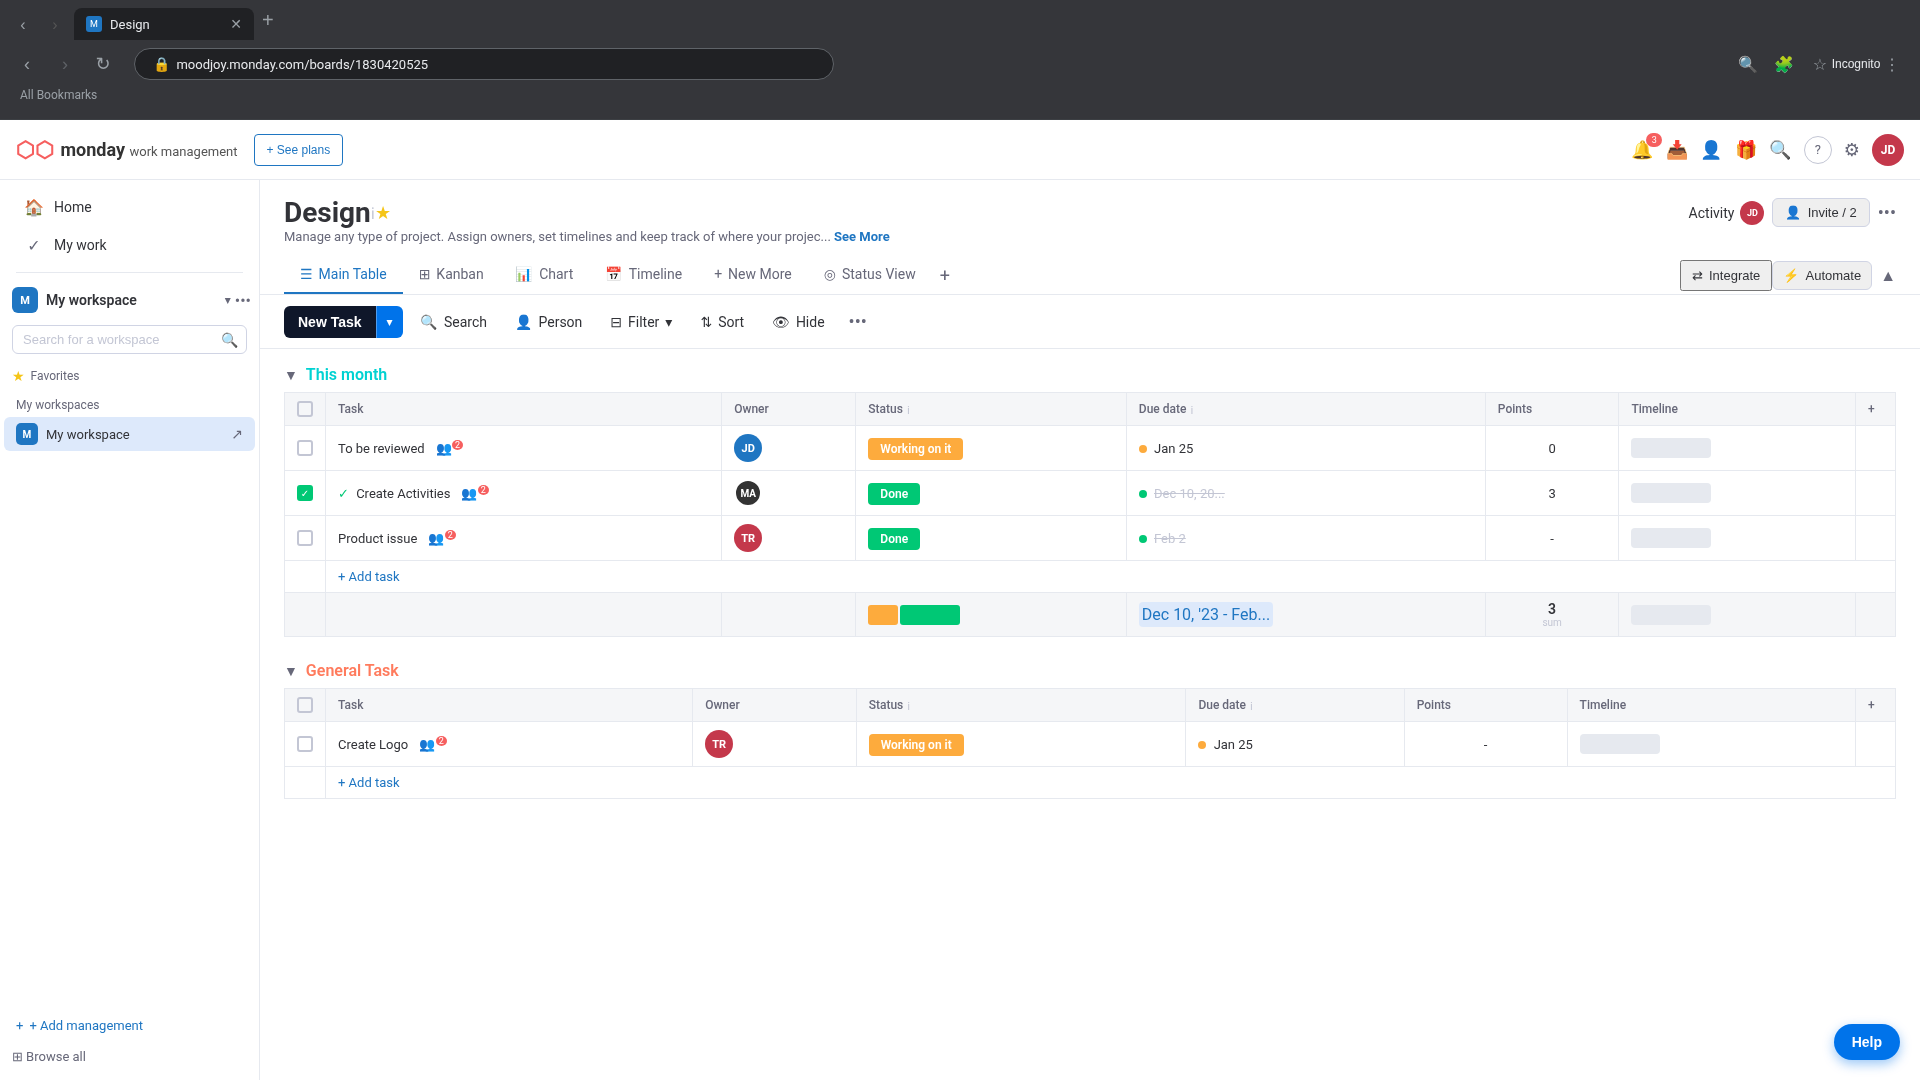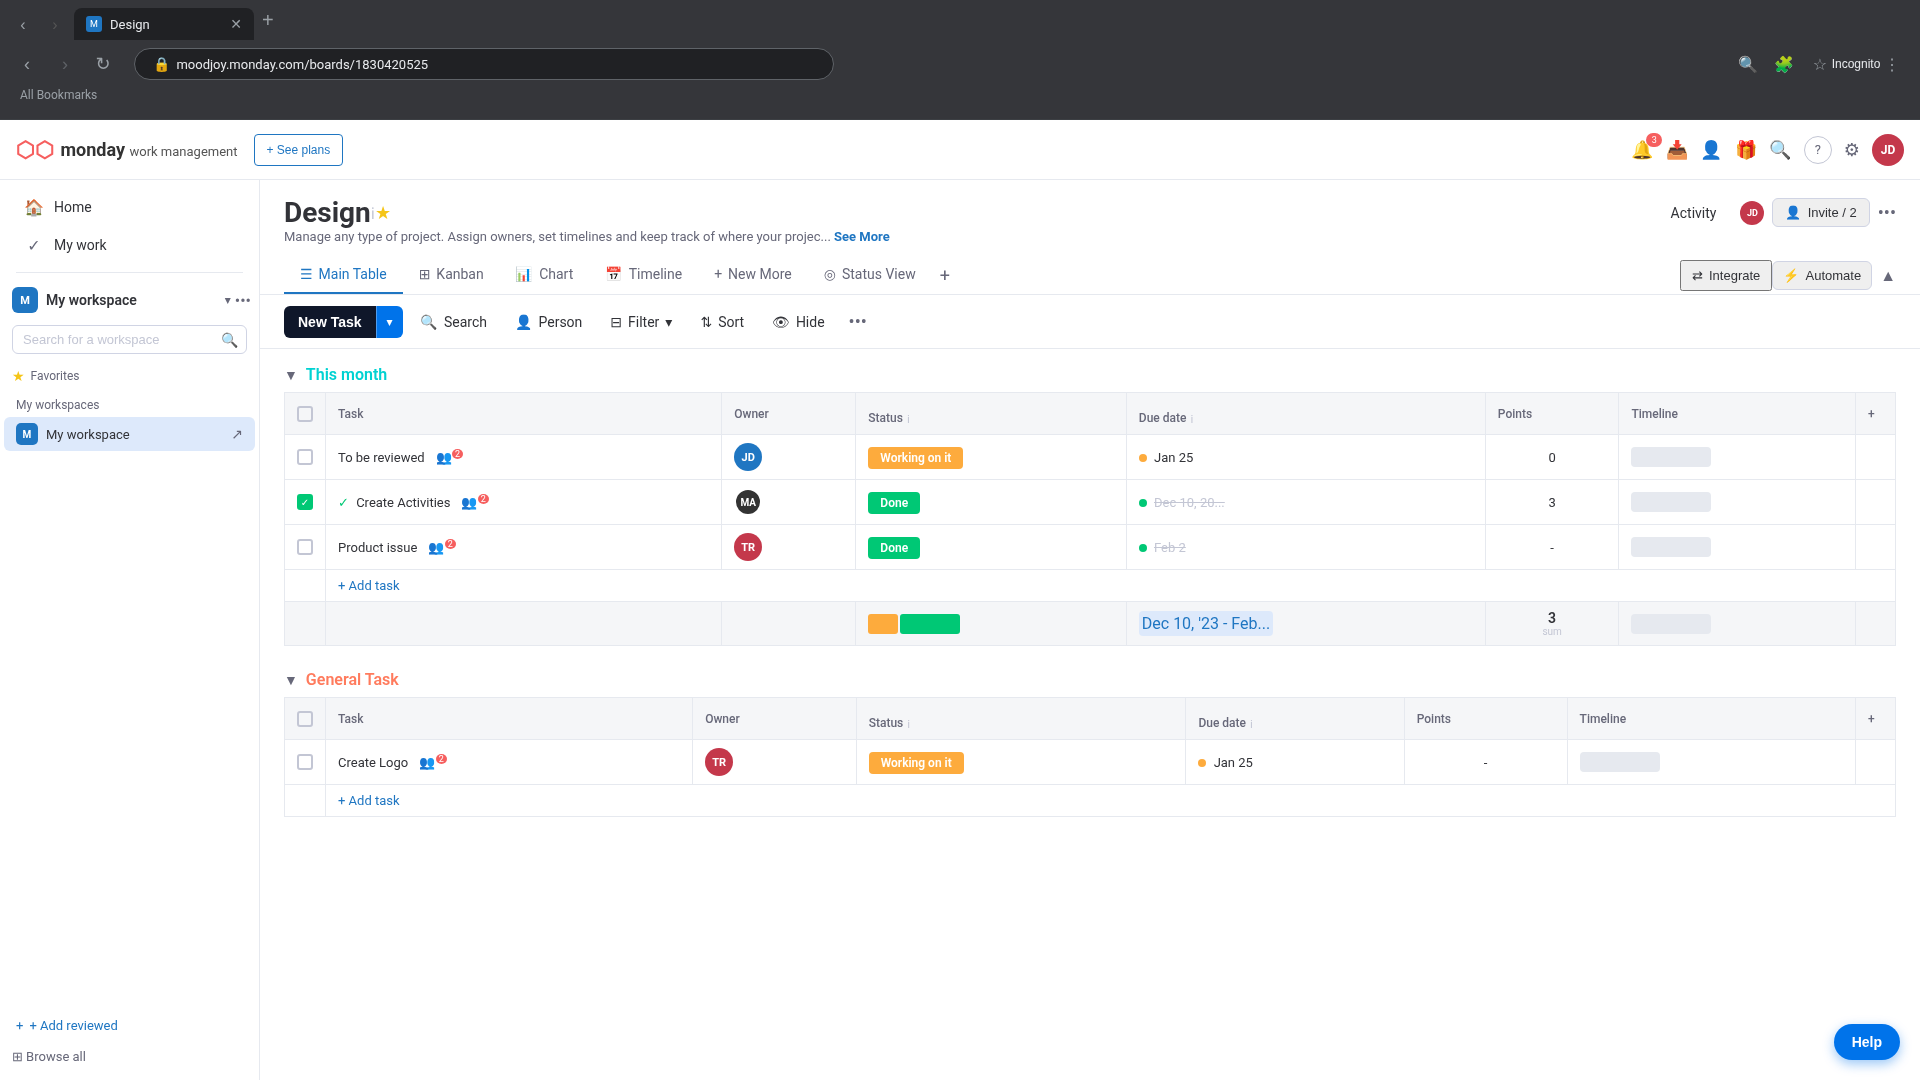--- a/index.html
+++ b/index.html
@@ -60,21 +60,21 @@
 
     
     .board-area { flex: 1; display: flex; flex-direction: column; overflow: hidden; background: #fff; }
     .board-header { padding: 16px 24px 0; border-bottom: 1px solid #e6e9ef; }
     .board-title { font-size: 28px; font-weight: 700; color: #323338; }
     .board-info-icon { color: #c3c6d4; font-size: 16px; cursor: pointer; }
     .board-star { color: #f5c518; font-size: 18px; cursor: pointer; }
     .board-desc { font-size: 13px; color: #676879; margin-bottom: 12px; }
     .see-more { color: #1f76c2; cursor: pointer; font-size: 13px; font-weight: bold; }
     .board-header-right { margin-left: auto; display: flex; align-items: center; gap: 8px; }
-    .activity-btn { display: flex; align-items: center; gap: 24px; font-size: 14px; color: #323338; cursor: pointer; }
+    .activity-btn { display: flex; align-items: center; gap: 6px; font-size: 14px; color: #323338; cursor: pointer; }
     .invite-btn { display: flex; align-items: center; gap: 6px; border: 1px solid #d0d4e4; border-radius: 6px; padding: 6px 12px; font-size: 13px; color: #323338; cursor: pointer; }
     .more-btn { color: #676879; cursor: pointer; font-size: 18px; }
     .board-tabs { display: flex; align-items: center; gap: 0; margin-top: 4px; }
     .board-tab { padding: 10px 16px; font-size: 14px; color: #676879; cursor: pointer; border-bottom: 2px solid transparent; display: flex; align-items: center; gap: 6px; }
     .board-tab.active { color: #1f76c2; border-bottom: 2px solid #1f76c2; }
     .board-tab-add { color: #676879; font-size: 18px; padding: 8px; cursor: pointer; }
     .integrate-btn { margin-left: auto; display: flex; align-items: center; gap: 6px; font-size: 13px; color: #323338; cursor: pointer; padding: 6px 10px; }
     .automate-btn { display: flex; align-items: center; gap: 6px; font-size: 13px; color: #323338; cursor: pointer; padding: 6px 10px; border: 1px solid #d0d4e4; border-radius: 6px; }
     .collapse-btn { color: #676879; cursor: pointer; font-size: 16px; margin-left: 8px; }
 
@@ -109,21 +109,21 @@
     .col-checkbox { width: 40px; text-align: center; }
     .notification-icon { position: relative; display: inline-flex; }
     .notification-icon .badge { background: #f65f5f; color: #fff; border-radius: 10px; padding: 1px 4px; font-size: 9px; position: absolute; top: -6px; right: -8px; min-width: 16px; height: 14px; display: flex; align-items: center; justify-content: center; }
 
     .header-title-row { display: flex; align-items: center; width: 100%; }
 
     .new-task-group { display: flex; }
     .new-task-main { background: #0f172a; color: #fff; border: none; border-radius: 6px 0 0 6px; padding: 8px 14px; font-size: 14px; font-weight: 600; cursor: pointer; }
     .new-task-caret { background: #0073ea; color: #fff; border: none; border-radius: 0 6px 6px 0; padding: 8px 10px; font-size: 12px; cursor: pointer; border-left: 1px solid rgba(255,255,255,0.3); }
 
-    .info-col-header { display: flex; align-items: flex-start; gap: 4px; margin-top: 10px; }
+    .info-col-header { display: flex; align-items: flex-start; gap: 4px; }
     .info-icon-sm { color: #c3c6d4; font-size: 11px; cursor: pointer; }
     .owner-stack { display: flex; }
     .owner-stack .owner-avatar { margin-left: -6px; border: 2px solid #fff; }
     .owner-stack .owner-avatar:first-child { margin-left: 0; }
 
     .group-colors-bar { display: flex; gap: 2px; }
     .color-bar { height: 20px; border-radius: 3px; }
 
     .col-plus { color: #c3c6d4; cursor: pointer; text-align: center; width: 40px; }
     .help-btn { position: fixed; bottom: 20px; right: 20px; background: #0073ea; color: #fff; border: none; border-radius: 20px; padding: 10px 18px; font-size: 14px; font-weight: 600; cursor: pointer; box-shadow: 0 4px 12px rgba(0,115,234,0.4); }
@@ -227,21 +227,21 @@
         <div class="my-workspaces-label">My workspaces</div>
         <div class="workspace-item">
           <div class="workspace-item-icon">M</div>
           <span class="workspace-item-name">My workspace</span>
           <span style="color:#676879;font-size:14px;">↗</span>
         </div>
 
         <div style="margin-top:auto;padding-top:16px;">
           <div class="add-workspace">
             <span>+</span>
-            <span>+ Add reviewed</span>
+            <span>+ Add management</span>
           </div>
           <div class="browse-all">
             <span>⊞ Browse all</span>
           </div>
         </div>
       </div>
 
       <div class="board-area">
 
         <div class="board-header">

